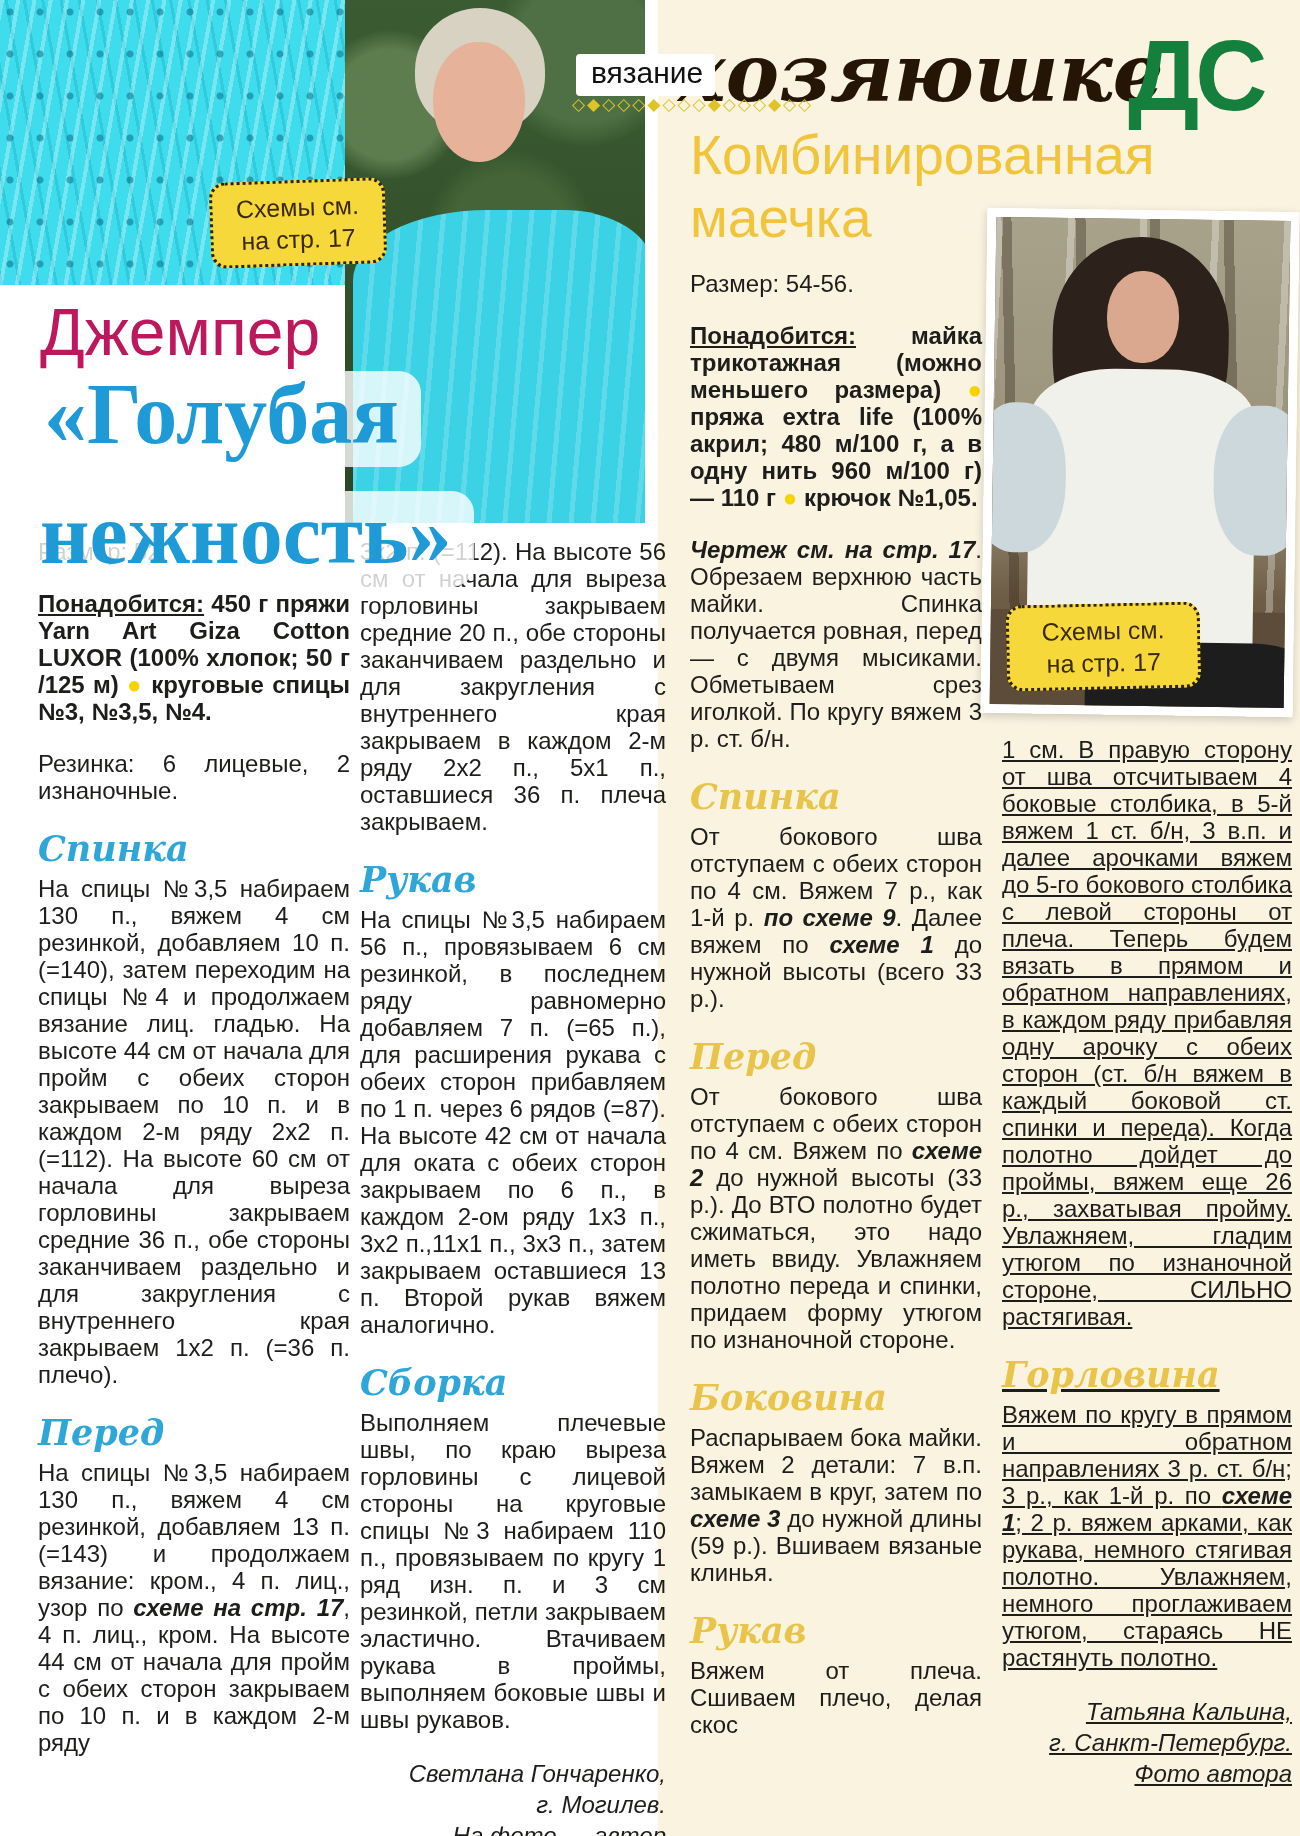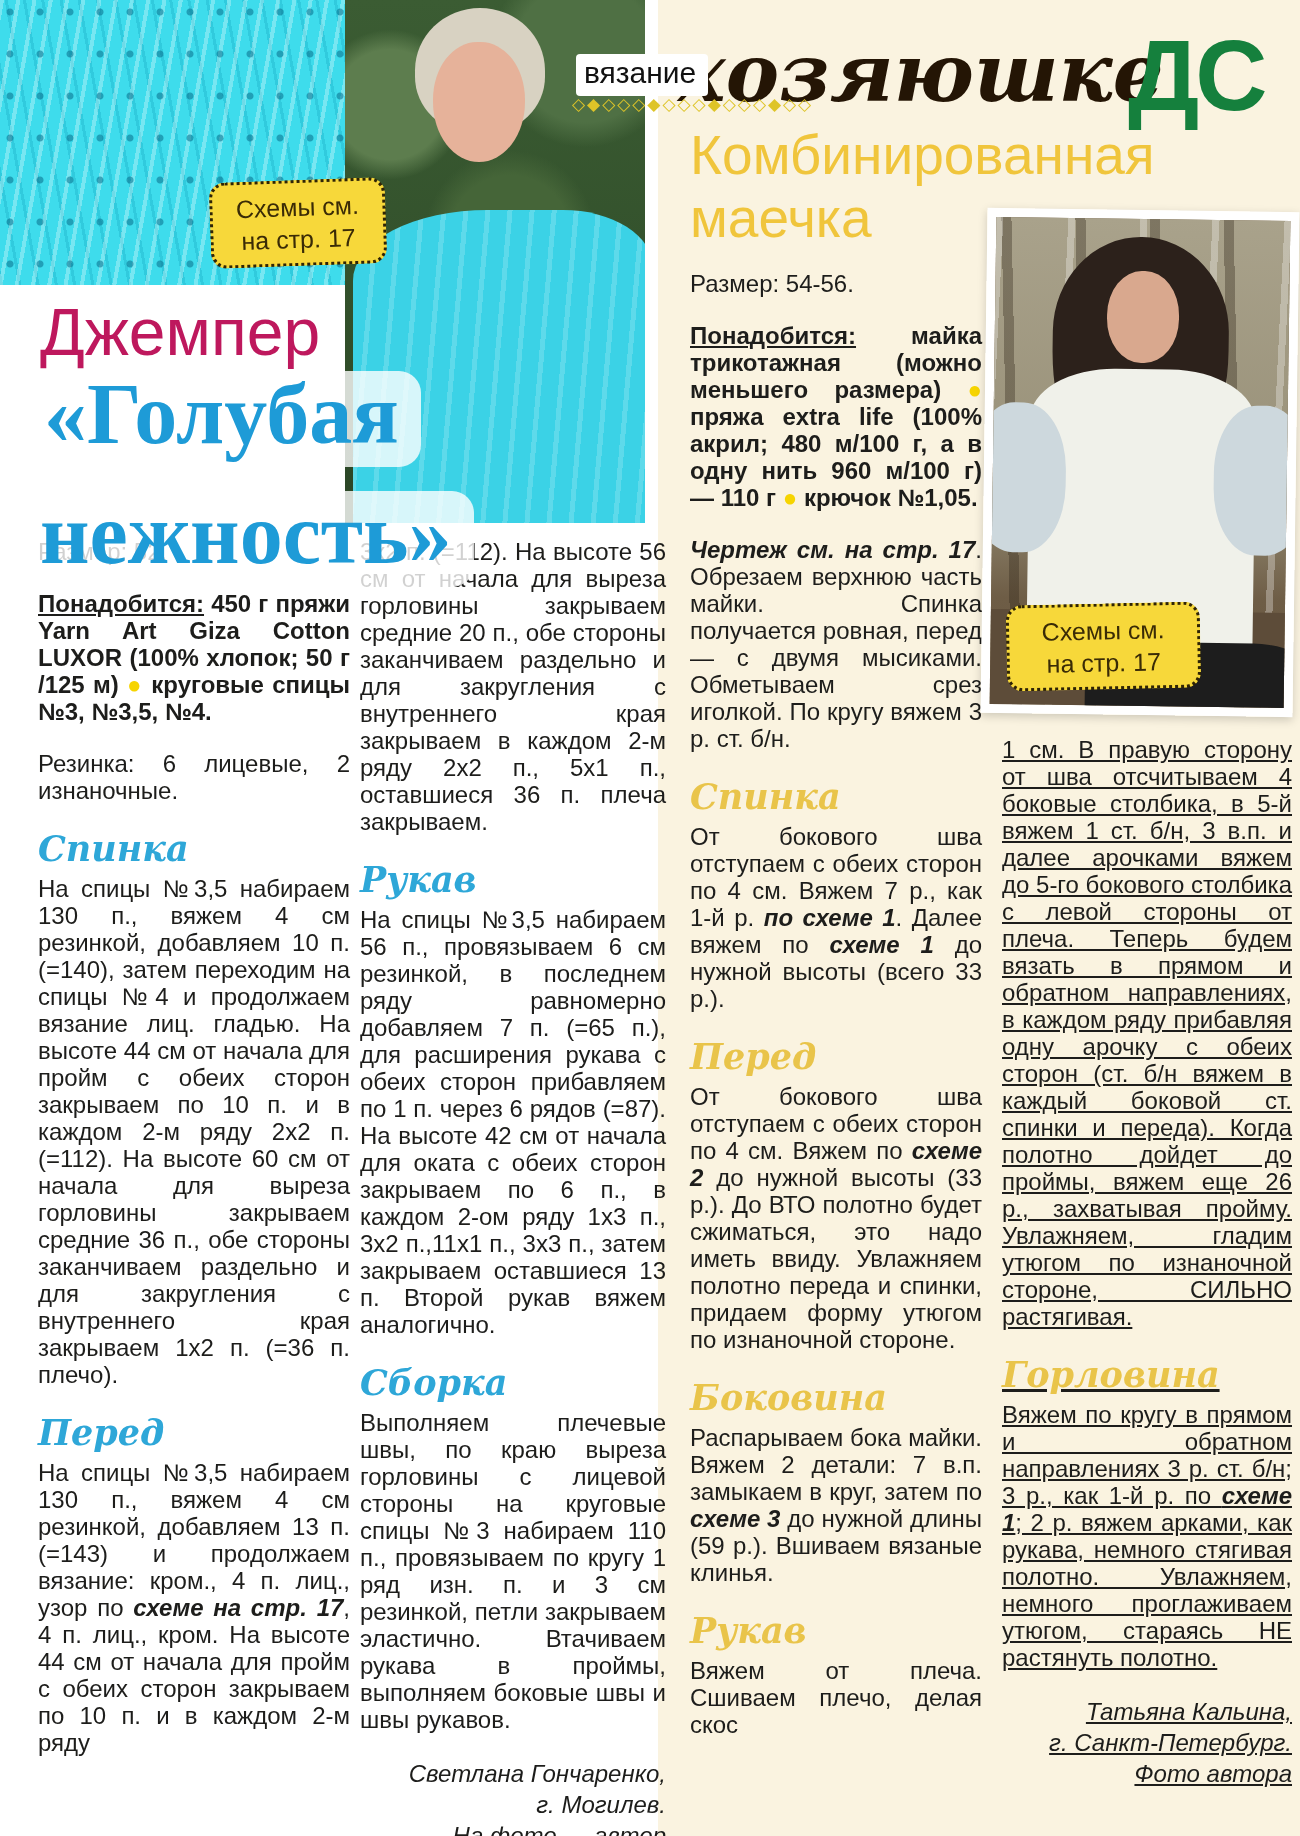--- a/index.html
+++ b/index.html
@@ -51,21 +51,21 @@
     border-radius:20% 20% 0 0;}
 
   
   .badge{position:absolute;background:#f7d83a;border:3px dotted #2f2405;border-radius:16px;
     color:#3a2b06;text-align:center;font-size:25px;line-height:32px;padding:8px 10px;z-index:6;}
   .badge-left{left:210px;top:180px;width:150px;transform:rotate(-2deg);}
   .badge-right{left:16px;bottom:16px;width:168px;transform:rotate(-2deg);position:absolute;}
 
   
   .section-label{position:absolute;left:576px;top:54px;z-index:5;background:#ffffff;
-    padding:2px 12px 6px 8px;border-radius:4px;font-size:30px;color:#111;}
+    padding:2px 12px 6px 15px;border-radius:4px;font-size:30px;color:#111;}
   .diamond-chain{position:absolute;left:572px;top:94px;z-index:5;font-size:17px;color:#dec428;
     letter-spacing:2px;}
   .brand-script{position:absolute;left:678px;top:26px;z-index:4;font-family:"DejaVu Serif",serif;
     font-style:italic;font-weight:600;font-size:80px;color:#241505;}
   .brand-logo{position:absolute;left:1128px;top:18px;z-index:4;font-size:100px;font-weight:800;
     color:#15803d;letter-spacing:-4px;}
   .headline-gold{position:absolute;left:690px;top:124px;z-index:4;font-size:55px;line-height:63px;
     color:#f0c53c;}
 
   
@@ -168,21 +168,21 @@
         <div>Светлана Гончаренко,</div>
         <div>г. Могилев.</div>
         <div>На фото — автор</div>
       </div>
     </div>
   <div class="col col3">
       <p class="para size-line"><span>Размер: 54-56.</span></p>
       <p class="para"><span class="seg-bu">Понадобится:</span><span class="seg-b"> майка трикотажная (можно меньшего размера) </span><span class="seg-dot">● </span><span class="seg-b">пряжа extra life (100% акрил; 480 м/100 г, а в одну нить 960 м/100 г) — 110 г </span><span class="seg-dot">● </span><span class="seg-b">крючок №1,05.</span></p>
       <p class="para"><span class="seg-bi">Чертеж см. на стр. 17</span><span>. Обрезаем верхнюю часть майки. Спинка получается ровная, перед — с двумя мысиками. Обметываем срез иголкой. По кругу вяжем 3 р. ст. б/н.</span></p>
       <h3 class="heading h-gold">Спинка</h3>
-      <p class="para"><span>От бокового шва отступаем с обеих сторон по 4 см. Вяжем 7 р., как 1-й р. </span><span class="seg-bi">по схеме 1</span><span>. Далее вяжем по </span><span class="seg-bi">схеме 1</span><span> до нужной высоты (всего 33 р.).</span></p>
+      <p class="para"><span>От бокового шва отступаем с обеих сторон по 4 см. Вяжем 7 р., как 1-й р. </span><span class="seg-bi">по схеме 9</span><span>. Далее вяжем по </span><span class="seg-bi">схеме 1</span><span> до нужной высоты (всего 33 р.).</span></p>
       <h3 class="heading h-gold">Перед</h3>
       <p class="para"><span>От бокового шва отступаем с обеих сторон по 4 см. Вяжем по </span><span class="seg-bi">схеме 2</span><span> до нужной высоты (33 р.). До ВТО полотно будет сжиматься, это надо иметь ввиду. Увлажняем полотно переда и спинки, придаем форму утюгом по изнаночной стороне.</span></p>
       <h3 class="heading h-gold">Боковина</h3>
       <p class="para"><span>Распарываем бока майки. Вяжем 2 детали: 7 в.п. замыкаем в круг, затем по </span><span class="seg-bi">схеме 3</span><span> до нужной длины (59 р.). Вшиваем вязаные клинья.</span></p>
       <h3 class="heading h-gold">Рукав</h3>
       <p class="para"><span>Вяжем от плеча. Сшиваем плечо, делая скос</span></p>
     </div>
   <div class="col col4">
       <p class="para"><span>1 см. В правую сторону от шва отсчитываем 4 боковые столбика, в 5-й вяжем 1 ст. б/н, 3 в.п. и далее арочками вяжем до 5-го бокового столбика с левой стороны от плеча. Теперь будем вязать в прямом и обратном направлениях, в каждом ряду прибавляя одну арочку с обеих сторон (ст. б/н вяжем в каждый боковой ст. спинки и переда). Когда полотно дойдет до проймы, вяжем еще 26 р., захватывая пройму. Увлажняем, гладим утюгом по изнаночной стороне, СИЛЬНО растягивая.</span></p>
       <h3 class="heading h-gold">Горловина</h3>

